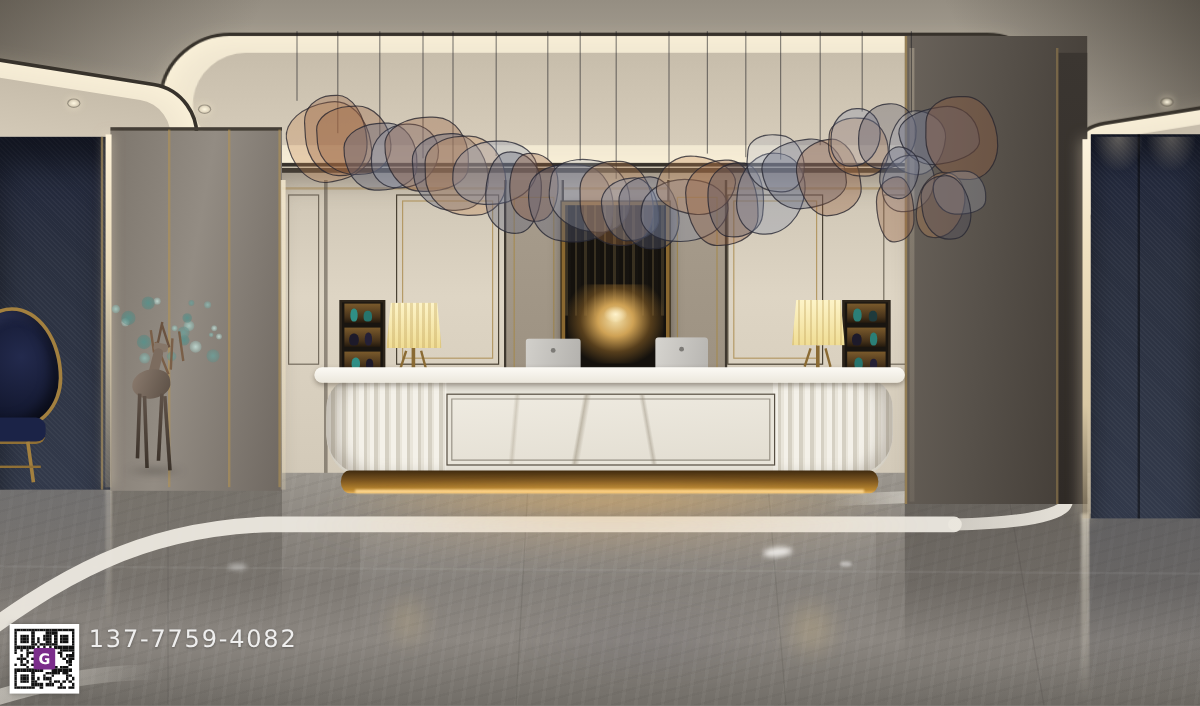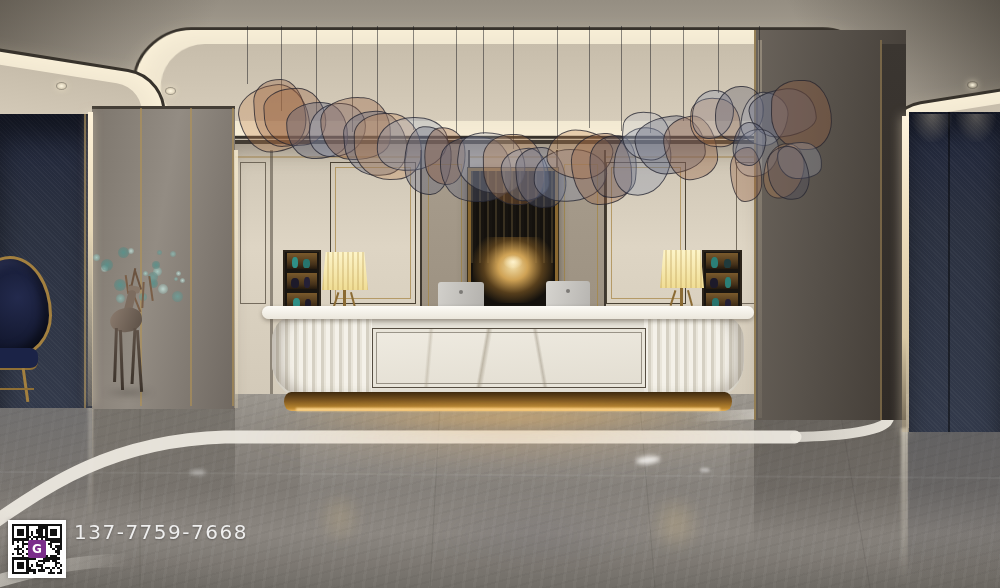--- a/index.html
+++ b/index.html
@@ -546,17 +546,17 @@
         <div style="position: absolute; left: 15.9px; top: 51.62px; width: 2.38px; height: 2.38px; background: rgb(17, 17, 17);"></div>
         <div style="position: absolute; left: 18.29px; top: 51.62px; width: 2.38px; height: 2.38px; background: rgb(17, 17, 17);"></div>
         <div style="position: absolute; left: 25.43px; top: 51.62px; width: 2.38px; height: 2.38px; background: rgb(17, 17, 17);"></div>
         <div style="position: absolute; left: 39.71px; top: 51.62px; width: 2.38px; height: 2.38px; background: rgb(17, 17, 17);"></div>
         <div style="position: absolute; left: 42.1px; top: 51.62px; width: 2.38px; height: 2.38px; background: rgb(17, 17, 17);"></div>
         <div style="position: absolute; left: 44.48px; top: 51.62px; width: 2.38px; height: 2.38px; background: rgb(17, 17, 17);"></div>
         <div style="position: absolute; left: 49.24px; top: 51.62px; width: 2.38px; height: 2.38px; background: rgb(17, 17, 17);"></div>
         <div style="position: absolute; left: 51.62px; top: 51.62px; width: 2.38px; height: 2.38px; background: rgb(17, 17, 17);"></div>
       </div>
     <div class="abs" style="left:66px;top:0;width:250px;">
-      <div class="wm-line" style="font-size:20px;color:rgba(250,250,250,.92);letter-spacing:1.5px;margin-top:2px;text-shadow:0 1px 2px rgba(0,0,0,.3);">137-7759-7668</div>
+      <div class="wm-line" style="font-size:20px;color:rgba(250,250,250,.92);letter-spacing:1.5px;margin-top:2px;text-shadow:0 1px 2px rgba(0,0,0,.3);">137-7759-4082</div>
     </div>
   </div>
 
 </div>
 
 </body></html>

